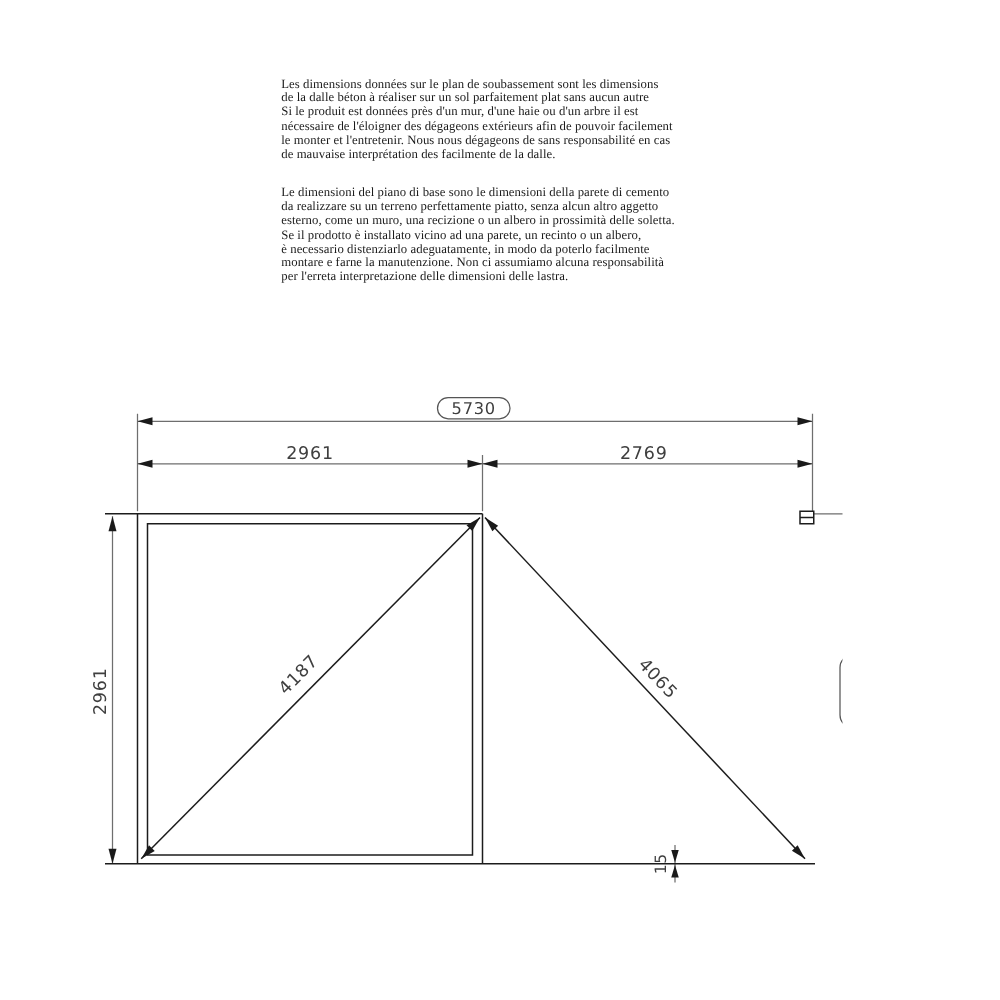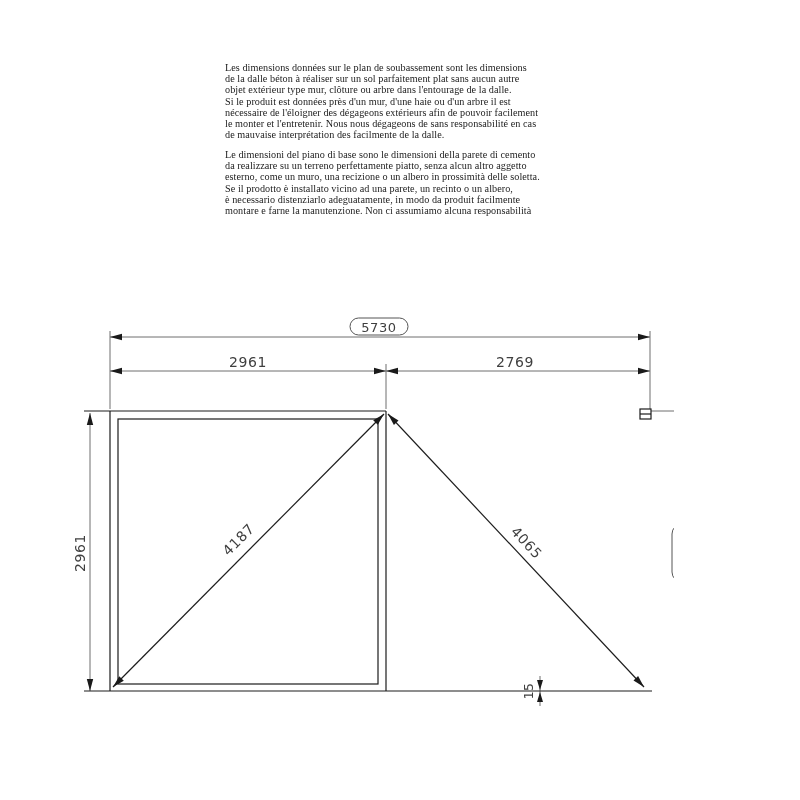--- a/index.html
+++ b/index.html
@@ -44,34 +44,34 @@
   .stadium{fill:#ffffff;stroke:#555555;stroke-width:1;}
 </style>
 </head>
 <body>
 
 <div class="page">
 
   <div class="notice notice-fr">
     <div class="notice-line">Les dimensions données sur le plan de soubassement sont les dimensions</div>
     <div class="notice-line">de la dalle béton à réaliser sur un sol parfaitement plat sans aucun autre</div>
-    <div class="notice-line">objet extérieur type mur, clôture ou arbre dans l'entourage de la dalle.</div>
     <div class="notice-line">Si le produit est données près d'un mur, d'une haie ou d'un arbre il est</div>
     <div class="notice-line">nécessaire de l'éloigner des dégageons extérieurs afin de pouvoir facilement</div>
     <div class="notice-line">le monter et l'entretenir. Nous nous dégageons de sans responsabilité en cas</div>
     <div class="notice-line">de mauvaise interprétation des facilmente de la dalle.</div>
   </div>
 
   <div class="notice notice-it">
     <div class="notice-line">Le dimensioni del piano di base sono le dimensioni della parete di cemento</div>
     <div class="notice-line">da realizzare su un terreno perfettamente piatto, senza alcun altro aggetto</div>
     <div class="notice-line">esterno, come un muro, una recizione o un albero in prossimità delle soletta.</div>
     <div class="notice-line">Se il prodotto è installato vicino ad una parete, un recinto o un albero,</div>
-    <div class="notice-line">è necessario distenziarlo adeguatamente, in modo da produit facilmente</div>
+    <div class="notice-line">è necessario distenziarlo adeguatamente, in modo da poterlo facilmente</div>
     <div class="notice-line">montare e farne la manutenzione. Non ci assumiamo alcuna responsabilità</div>
+    <div class="notice-line">per l'erreta interpretazione delle dimensioni delle lastra.</div>
   </div>
 
   <svg class="plan-svg" viewBox="0 0 800 800">
 
     <g>
       <line class="dim-line" x1="110" y1="331" x2="110" y2="409"></line>
       <line class="dim-line" x1="650" y1="331" x2="650" y2="409"></line>
       <line class="dim-line" x1="386" y1="364" x2="386" y2="409"></line>
       <line class="dim-line" x1="110" y1="337" x2="650" y2="337"></line>
       <line class="dim-line" x1="110" y1="371" x2="650" y2="371"></line>

